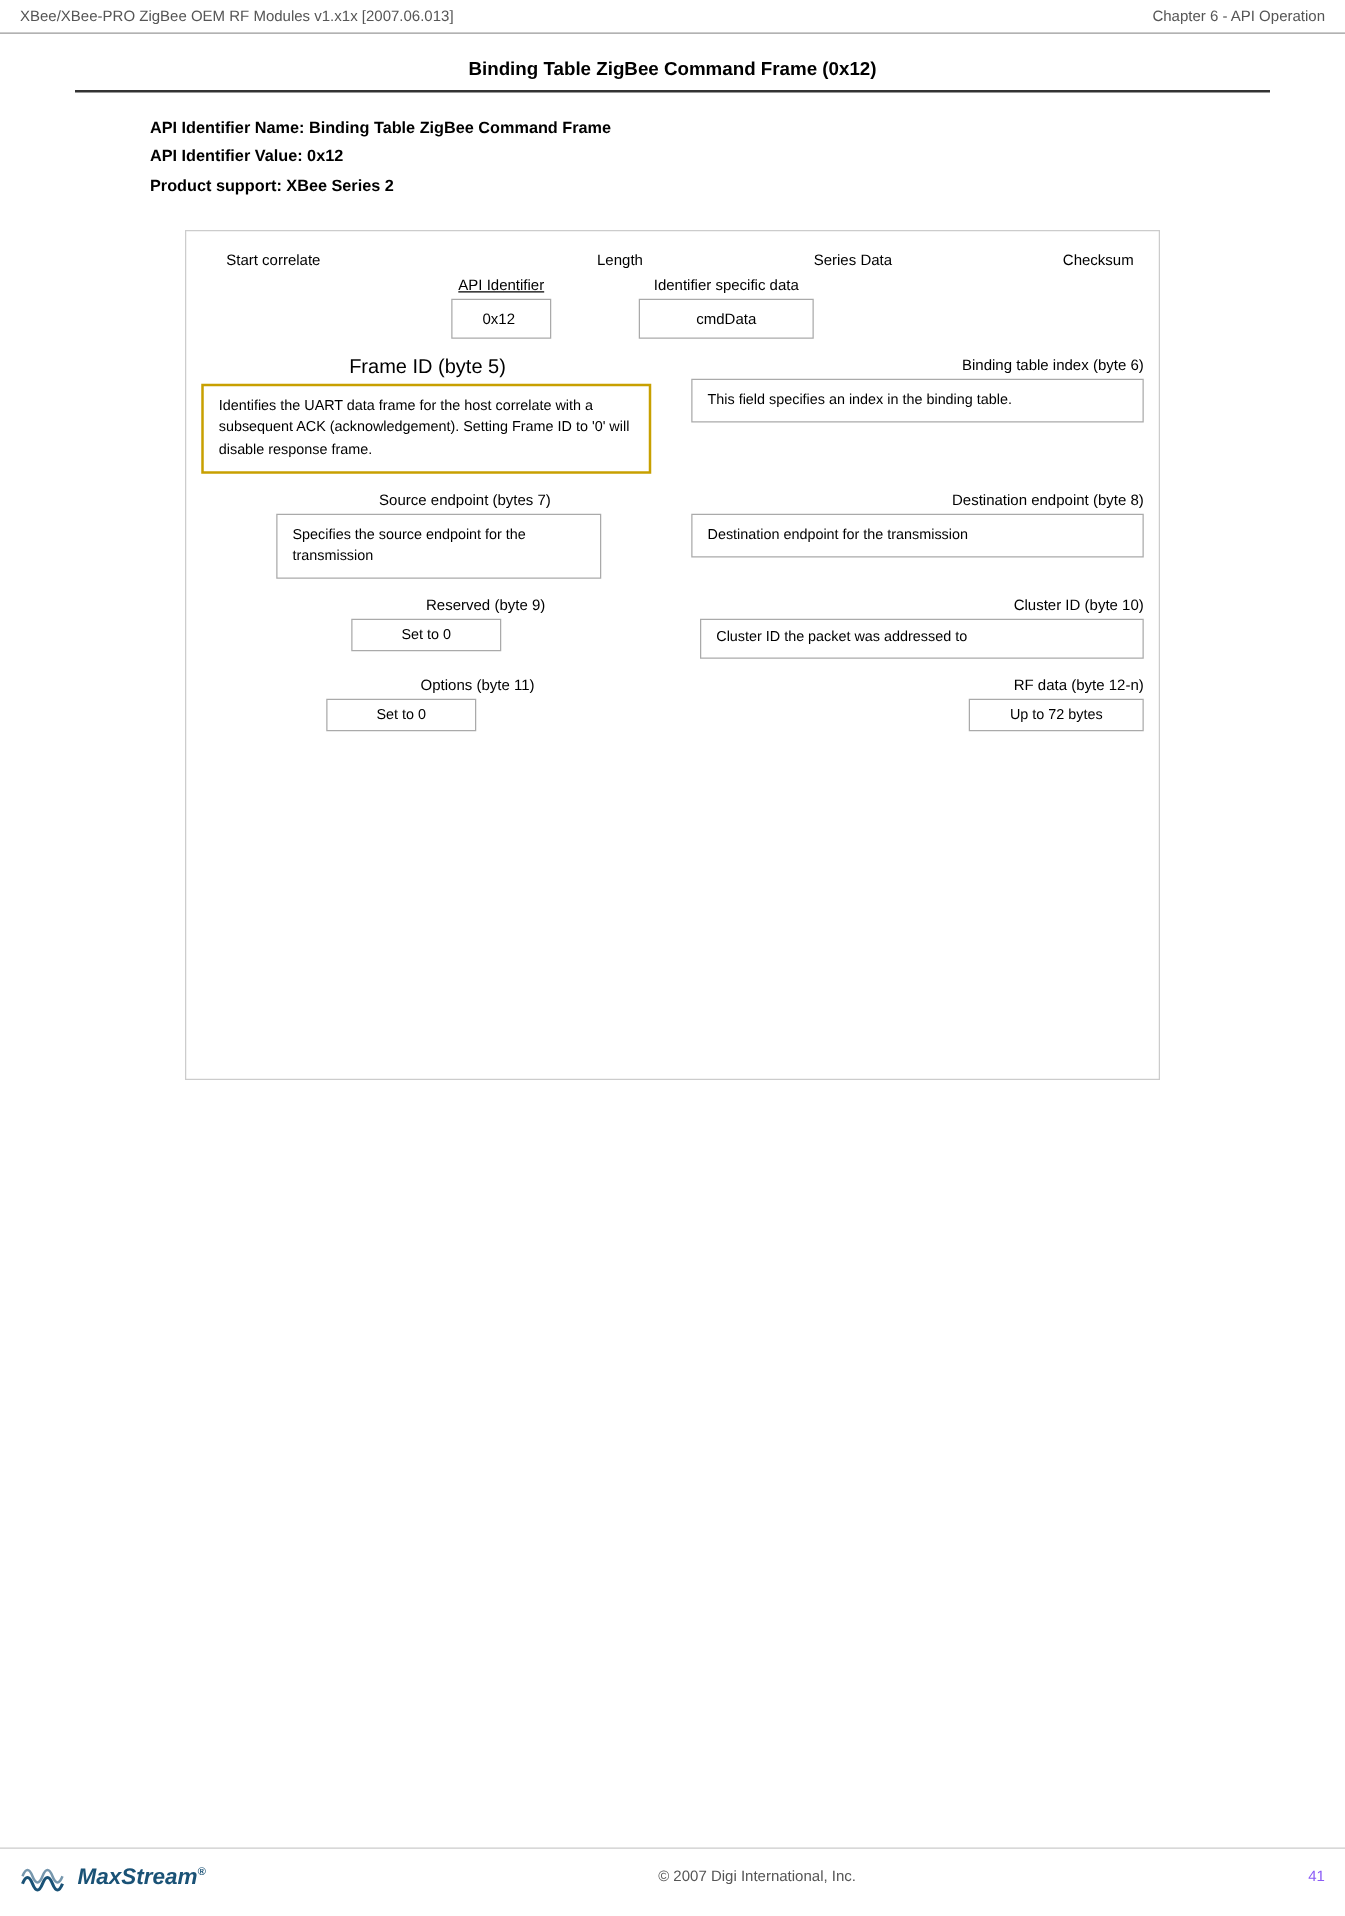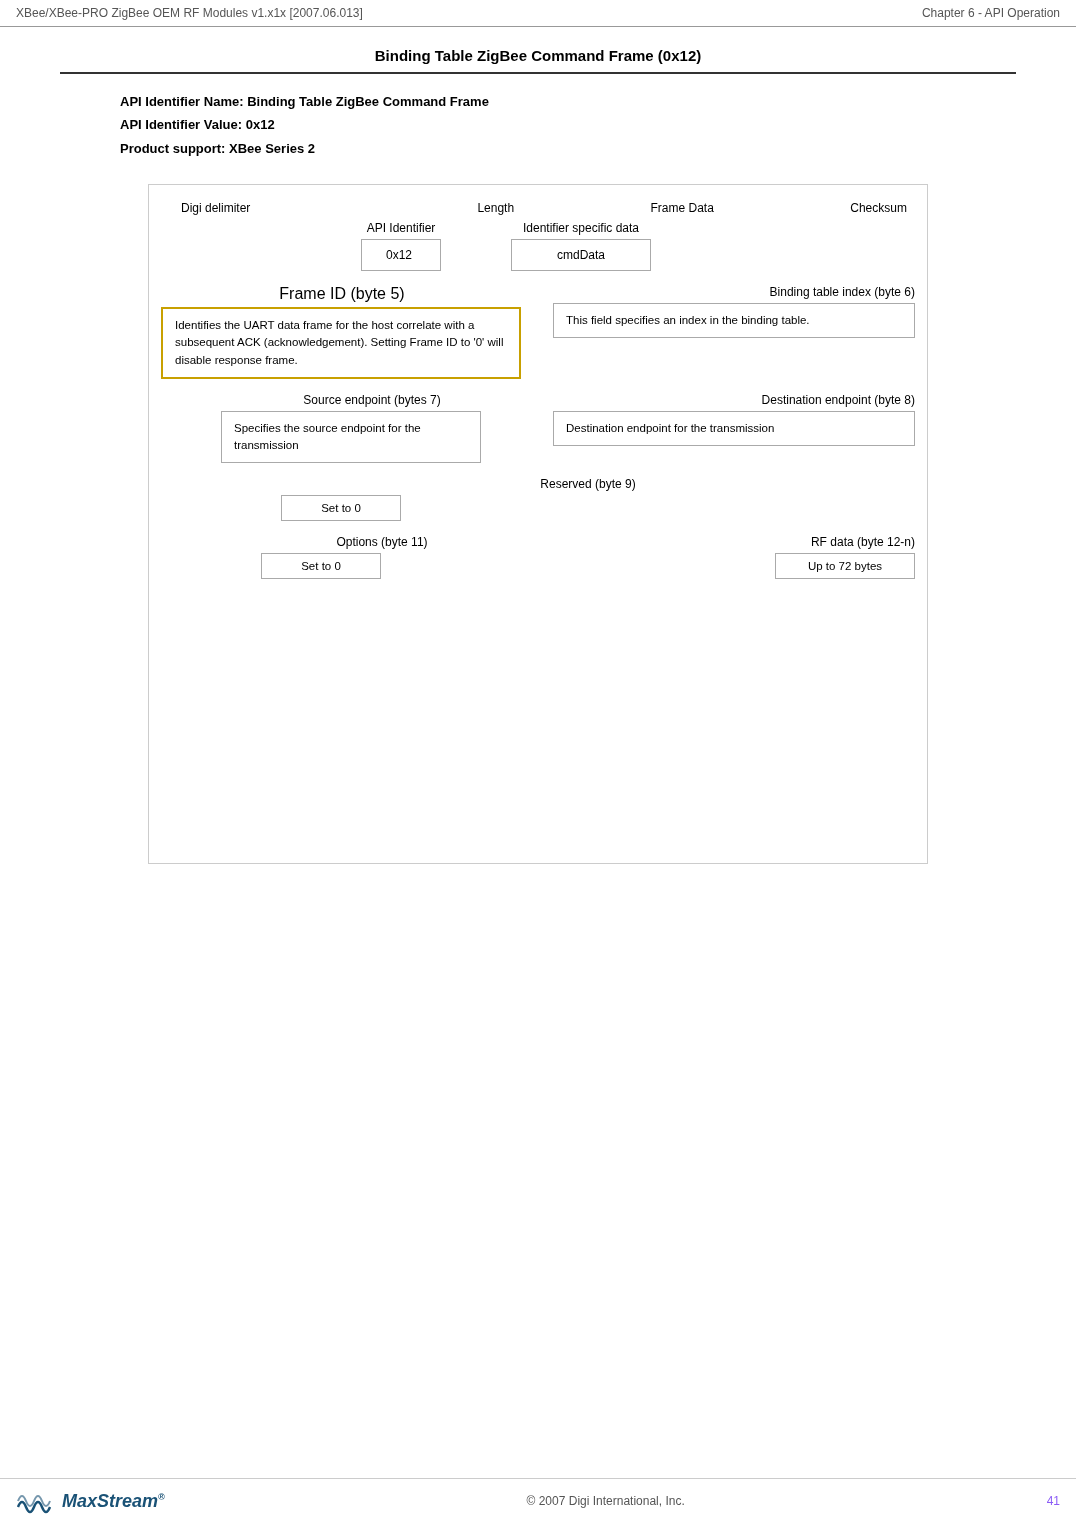--- a/index.html
+++ b/index.html
@@ -116,31 +116,31 @@
 
   <div class="api-info" style="margin-left:60px; margin-bottom:24px;">
     <p>API Identifier Name: Binding Table ZigBee Command Frame</p>
     <p>API Identifier Value: 0x12</p>
     <p>Product support: XBee Series 2</p>
   </div>
 
   <div class="diag-outer">
 
     <div style="display:flex; justify-content:space-between; margin-bottom:6px; padding:0 8px 0 20px;">
-      <span style="font-size:12px; min-width:80px;">Digi delimiter</span>
+      <span style="font-size:12px; min-width:80px;">Start correlate</span>
       <span style="font-size:12px; margin-left:80px;">Length</span>
-      <span style="font-size:12px;">Frame Data</span>
+      <span style="font-size:12px;">Series Data</span>
       <span style="font-size:12px;">Checksum</span>
     </div>
 
 
     <div style="display:flex; margin-bottom:14px; gap:0; padding-left:200px;">
 
       <div style="display:flex; flex-direction:column; align-items:center; margin-right:30px;">
-        <span style="font-size:12px; margin-bottom:4px;">API Identifier</span>
+        <span style="font-size:12px; margin-bottom:4px;text-decoration:underline;">API Identifier</span>
         <div style="border:1px solid #aaa; padding:8px 24px; text-align:left; font-size:12px; min-width:80px;">
           <span>0x12</span>
         </div>
       </div>
 
       <div style="display:flex; flex-direction:column; align-items:center; margin-left:40px;">
         <span style="font-size:12px; margin-bottom:4px;">Identifier specific data</span>
         <div style="border:1px solid #aaa; padding:8px 40px; text-align:center; font-size:12px; min-width:140px;">
           <span>cmdData</span>
         </div>
@@ -187,20 +187,28 @@
       </div>
     </div>
 
     <div style="display:flex; align-items:flex-start; margin-bottom:14px; gap:44px;">
       <div style="flex:1;">
         <div style="text-align:center; font-size:12px; margin-bottom:4px; padding-left:100px;">
           <span>Reserved (byte 9)</span>
         </div>
         <div style="border:1px solid #aaa; padding:6px 20px; font-size:11.5px; text-align:center; margin-left:120px; max-width:120px;">
           <span>Set to 0</span>
+        </div>
+      </div>
+      <div style="flex:1;">
+        <div style="text-align:right; font-size:12px; margin-bottom:4px;">
+          <span>Cluster ID (byte 10)</span>
+        </div>
+        <div style="border:1px solid #aaa; padding:6px 12px; font-size:11.5px; line-height:1.5;">
+          <span>Cluster ID the packet was addressed to</span>
         </div>
       </div>
     </div>
 
     <div style="display:flex; align-items:flex-start; margin-bottom:14px; gap:30px;">
       <div style="flex:1;">
         <div style="text-align:center; font-size:12px; margin-bottom:4px; padding-left:80px;">
           <span>Options (byte 11)</span>
         </div>
         <div style="border:1px solid #aaa; padding:6px 20px; font-size:11.5px; text-align:center; margin-left:100px; max-width:120px;">

